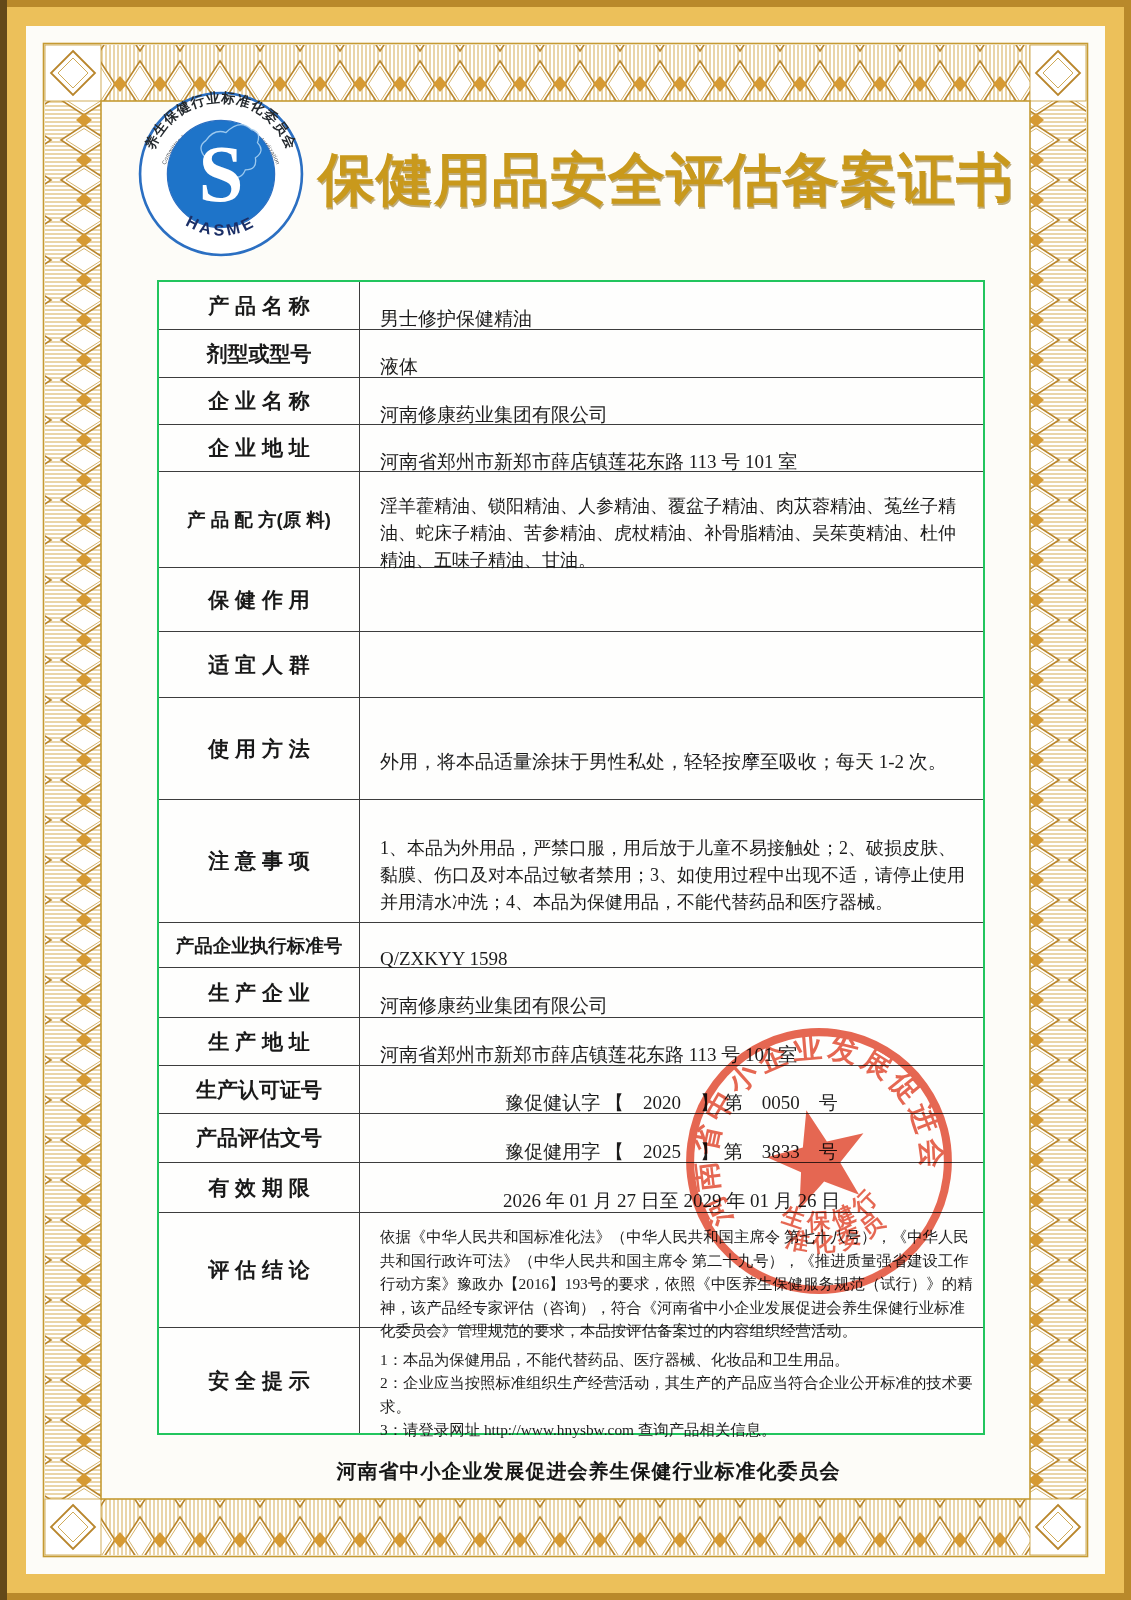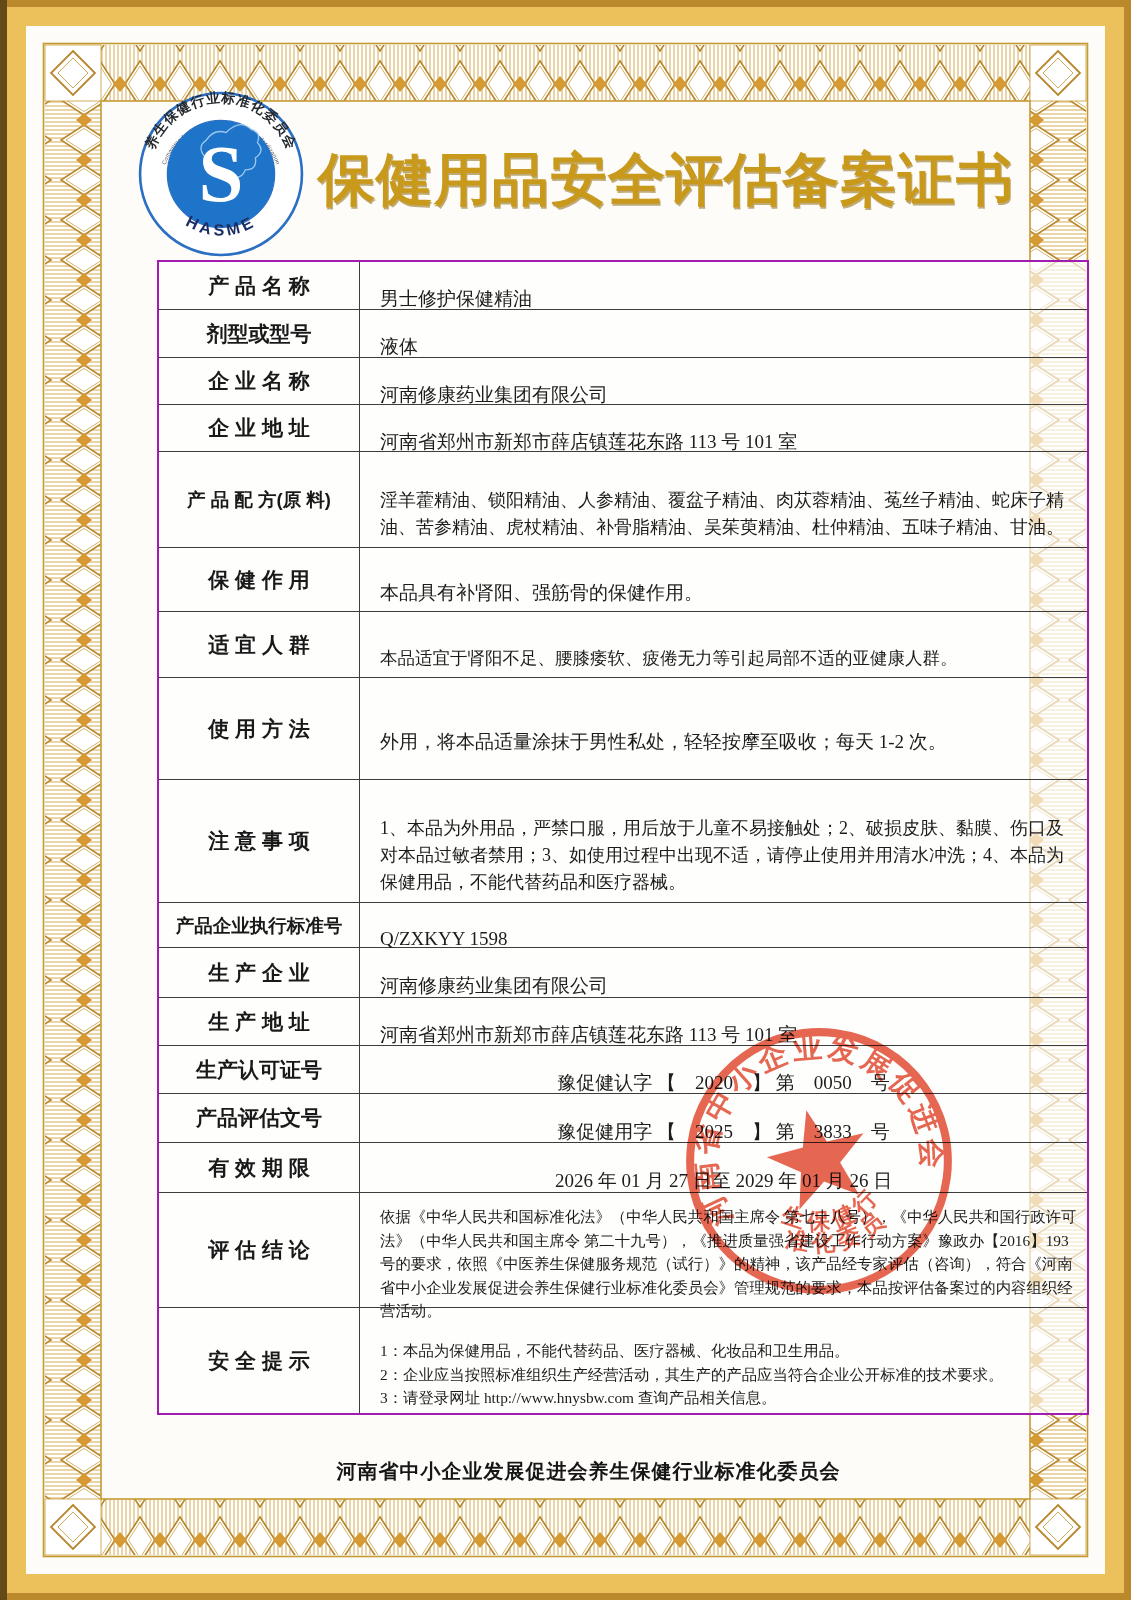--- a/index.html
+++ b/index.html
@@ -13,22 +13,22 @@
   
   .logo{position:absolute;left:135px;top:88px;width:172px;height:172px;}
   .title{
     position:absolute;left:318px;top:142px;width:630px;
     font-size:57px;font-weight:bold;color:#c9991c;letter-spacing:1px;
     text-shadow:1px 2px 0 rgba(138,104,16,.55);white-space:nowrap;text-align:right;
   }
 
   
   .cert-table{
-    position:absolute;left:157px;top:260px;width:932px;
-    border:2px solid #a21caf;box-sizing:border-box;background:rgba(255,255,255,.65);
+    position:absolute;left:157px;top:280px;width:828px;
+    border:2px solid #22c55e;box-sizing:border-box;background:rgba(255,255,255,.65);
   }
   .row{display:flex;border-bottom:1.5px solid #3d3d3d;box-sizing:border-box;}
   .row:last-child{border-bottom:none;}
   .cell-label{
     width:201px;flex:0 0 201px;border-right:1.5px solid #3d3d3d;box-sizing:border-box;
     display:flex;align-items:center;justify-content:center;
     font-weight:bold;font-size:21px;color:#191919;white-space:nowrap;
   }
   .cell-label.small{font-size:18.5px;}
   .cell-value{
@@ -177,25 +177,23 @@
     <div class="row" style="height:47px">
       <div class="cell-label">企 业 地 址</div>
       <div class="cell-value">河南省郑州市新郑市薛店镇莲花东路 113 号 101 室</div>
     </div>
     <div class="row" style="height:96px">
       <div class="cell-label small">产 品 配 方(原 料)</div>
       <div class="cell-value fs18">淫羊藿精油、锁阳精油、人参精油、覆盆子精油、肉苁蓉精油、菟丝子精油、蛇床子精油、苦参精油、虎杖精油、补骨脂精油、吴茱萸精油、杜仲精油、五味子精油、甘油。</div>
     </div>
     <div class="row" style="height:64px">
       <div class="cell-label">保 健 作 用</div>
-      <div class="cell-value">本品具有补肾阳、强筋骨的保健作用。</div>
     </div>
     <div class="row" style="height:66px">
       <div class="cell-label">适 宜 人 群</div>
-      <div class="cell-value fs17">本品适宜于肾阳不足、腰膝痿软、疲倦无力等引起局部不适的亚健康人群。</div>
     </div>
     <div class="row" style="height:102px">
       <div class="cell-label">使 用 方 法</div>
       <div class="cell-value">外用，将本品适量涂抹于男性私处，轻轻按摩至吸收；每天 1-2 次。</div>
     </div>
     <div class="row" style="height:123px">
       <div class="cell-label">注 意 事 项</div>
       <div class="cell-value fs18">1、本品为外用品，严禁口服，用后放于儿童不易接触处；2、破损皮肤、黏膜、伤口及对本品过敏者禁用；3、如使用过程中出现不适，请停止使用并用清水冲洗；4、本品为保健用品，不能代替药品和医疗器械。</div>
     </div>
     <div class="row" style="height:45px">

